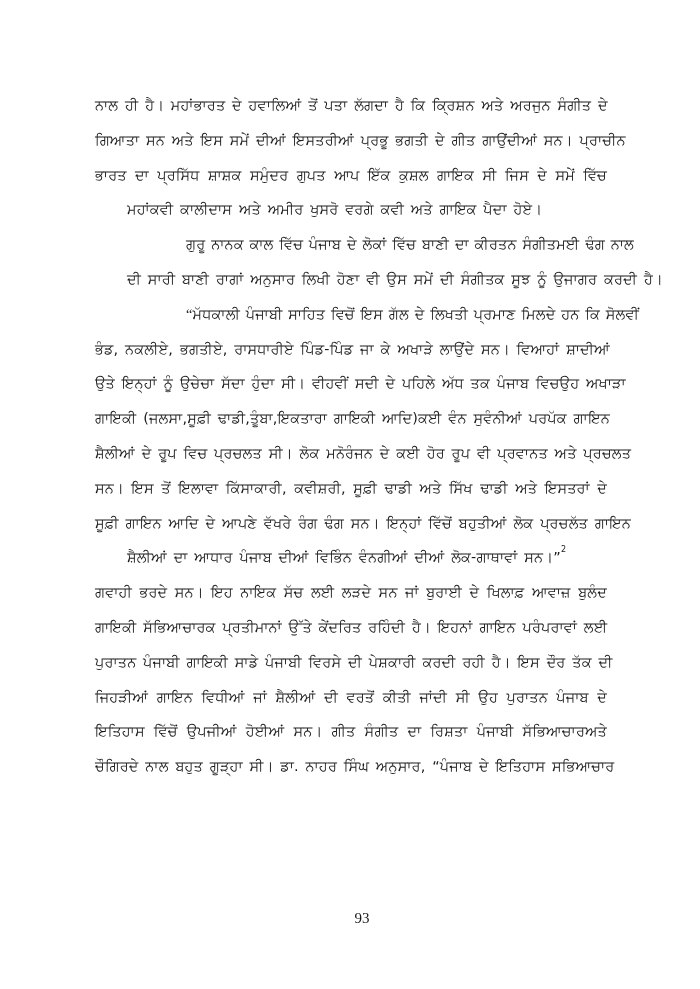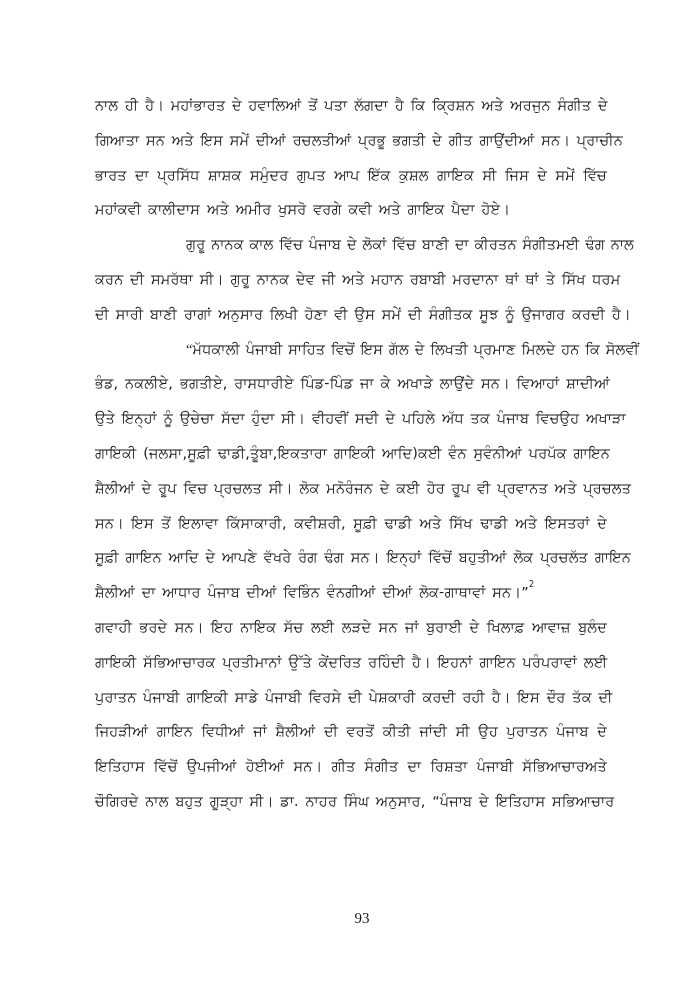--- a/index.html
+++ b/index.html
@@ -28,20 +28,21 @@
     .line {
       display: block;
       white-space: nowrap;
       text-align: justify;
       text-align-last: justify;
       height: 34.8px;
       overflow: visible;
     }
     .line.last {
       text-align-last: left;
+      margin-left: 32px;
     }
     .line.indent {
       padding-left: 91px;
       font-family: Liberation Serif, serif;
     }
     sup {
       font-size: 8px;
       vertical-align: top;
       line-height: 1;
       position: relative;
@@ -58,28 +59,27 @@
       color: #1a1a1a;
     }
   </style>
 </head>
 <body>
 
 <div class="page">
 
   <div>
     <span class="line">ਨਾਲ ਹੀ ਹੈ। ਮਹਾਂਭਾਰਤ ਦੇ ਹਵਾਲਿਆਂ ਤੋਂ ਪਤਾ ਲੱਗਦਾ ਹੈ ਕਿ ਕ੍ਰਿਸ਼ਨ ਅਤੇ ਅਰਜੁਨ ਸੰਗੀਤ ਦੇ</span>
-    <span class="line">ਗਿਆਤਾ ਸਨ ਅਤੇ ਇਸ ਸਮੇਂ ਦੀਆਂ ਰਚਲਤੀਆਂ ਪ੍ਰਭੂ ਭਗਤੀ ਦੇ ਗੀਤ ਗਾਉਂਦੀਆਂ ਸਨ। ਪ੍ਰਾਚੀਨ</span>
+    <span class="line">ਗਿਆਤਾ ਸਨ ਅਤੇ ਇਸ ਸਮੇਂ ਦੀਆਂ ਇਸਤਰੀਆਂ ਪ੍ਰਭੂ ਭਗਤੀ ਦੇ ਗੀਤ ਗਾਉਂਦੀਆਂ ਸਨ। ਪ੍ਰਾਚੀਨ</span>
     <span class="line">ਭਾਰਤ ਦਾ ਪ੍ਰਸਿੱਧ ਸ਼ਾਸ਼ਕ ਸਮੁੰਦਰ ਗੁਪਤ ਆਪ ਇੱਕ ਕੁਸ਼ਲ ਗਾਇਕ ਸੀ ਜਿਸ ਦੇ ਸਮੇਂ ਵਿੱਚ</span>
     <span class="line last">ਮਹਾਂਕਵੀ ਕਾਲੀਦਾਸ ਅਤੇ ਅਮੀਰ ਖੁਸਰੋ ਵਰਗੇ ਕਵੀ ਅਤੇ ਗਾਇਕ ਪੈਦਾ ਹੋਏ।</span>
   </div>
 
   <div>
     <span class="line indent">ਗੁਰੂ ਨਾਨਕ ਕਾਲ ਵਿੱਚ ਪੰਜਾਬ ਦੇ ਲੋਕਾਂ ਵਿੱਚ ਬਾਣੀ ਦਾ ਕੀਰਤਨ ਸੰਗੀਤਮਈ ਢੰਗ ਨਾਲ</span>
-    <span class="line">ਕਰਨ ਦੀ ਸਮਰੱਥਾ ਸੀ। ਗੁਰੂ ਨਾਨਕ ਦੇਵ ਜੀ ਅਤੇ ਮਹਾਨ ਰਬਾਬੀ ਮਰਦਾਨਾ ਥਾਂ ਥਾਂ ਤੇ ਸਿੱਖ ਧਰਮ</span>
     <span class="line last">ਦੀ ਸਾਰੀ ਬਾਣੀ ਰਾਗਾਂ ਅਨੁਸਾਰ ਲਿਖੀ ਹੋਣਾ ਵੀ ਉਸ ਸਮੇਂ ਦੀ ਸੰਗੀਤਕ ਸੂਝ ਨੂੰ ਉਜਾਗਰ ਕਰਦੀ ਹੈ।</span>
   </div>
 
   <div>
     <span class="line indent">“ਮੱਧਕਾਲੀ ਪੰਜਾਬੀ ਸਾਹਿਤ ਵਿਚੋਂ ਇਸ ਗੱਲ ਦੇ ਲਿਖਤੀ ਪ੍ਰਮਾਣ ਮਿਲਦੇ ਹਨ ਕਿ ਸੋਲਵੀਂ</span>
     <span class="line">ਭੰਡ, ਨਕਲੀਏ, ਭਗਤੀਏ, ਰਾਸਧਾਰੀਏ ਪਿੰਡ-ਪਿੰਡ ਜਾ ਕੇ ਅਖਾੜੇ ਲਾਉਂਦੇ ਸਨ। ਵਿਆਹਾਂ ਸ਼ਾਦੀਆਂ</span>
     <span class="line">ਉਤੇ ਇਨ੍ਹਾਂ ਨੂੰ ਉਚੇਚਾ ਸੱਦਾ ਹੁੰਦਾ ਸੀ। ਵੀਹਵੀਂ ਸਦੀ ਦੇ ਪਹਿਲੇ ਅੱਧ ਤਕ ਪੰਜਾਬ ਵਿਚਉਹ ਅਖਾੜਾ</span>
     <span class="line">ਗਾਇਕੀ (ਜਲਸਾ,ਸੂਫ਼ੀ ਢਾਡੀ,ਤੂੰਬਾ,ਇਕਤਾਰਾ ਗਾਇਕੀ ਆਦਿ)ਕਈ ਵੰਨ ਸੁਵੰਨੀਆਂ ਪਰਪੱਕ ਗਾਇਨ</span>
     <span class="line">ਸ਼ੈਲੀਆਂ ਦੇ ਰੂਪ ਵਿਚ ਪ੍ਰਚਲਤ ਸੀ। ਲੋਕ ਮਨੋਰੰਜਨ ਦੇ ਕਈ ਹੋਰ ਰੂਪ ਵੀ ਪ੍ਰਵਾਨਤ ਅਤੇ ਪ੍ਰਚਲਤ</span>
     <span class="line">ਸਨ। ਇਸ ਤੋਂ ਇਲਾਵਾ ਕਿੱਸਾਕਾਰੀ, ਕਵੀਸ਼ਰੀ, ਸੂਫ਼ੀ ਢਾਡੀ ਅਤੇ ਸਿੱਖ ਢਾਡੀ ਅਤੇ ਇਸਤਰਾਂ ਦੇ</span>

